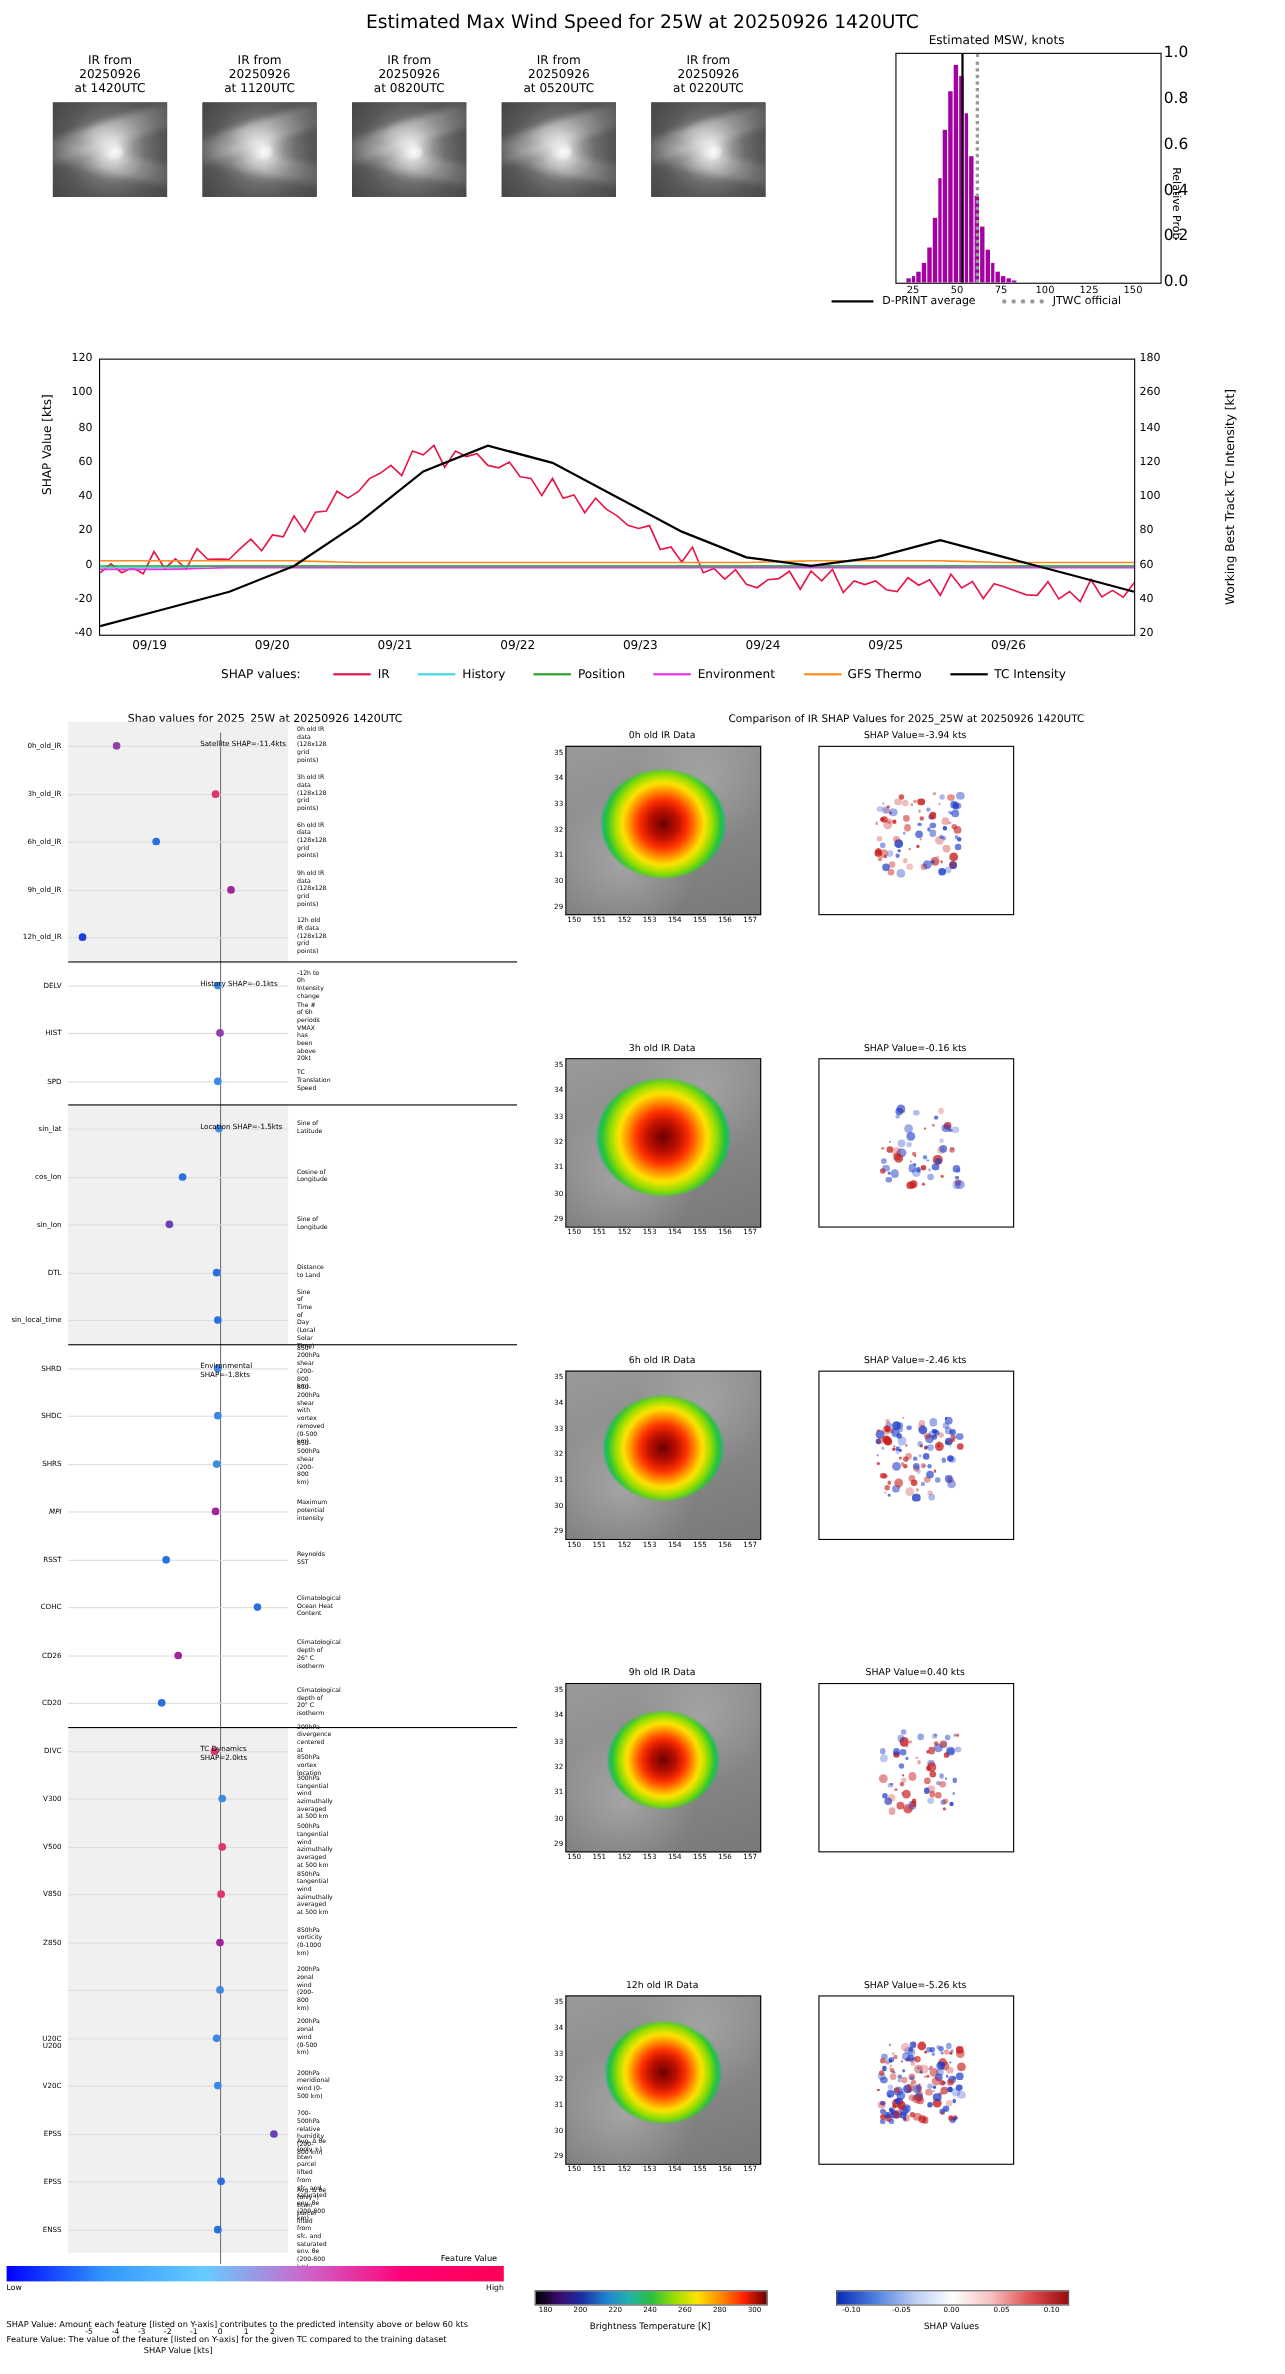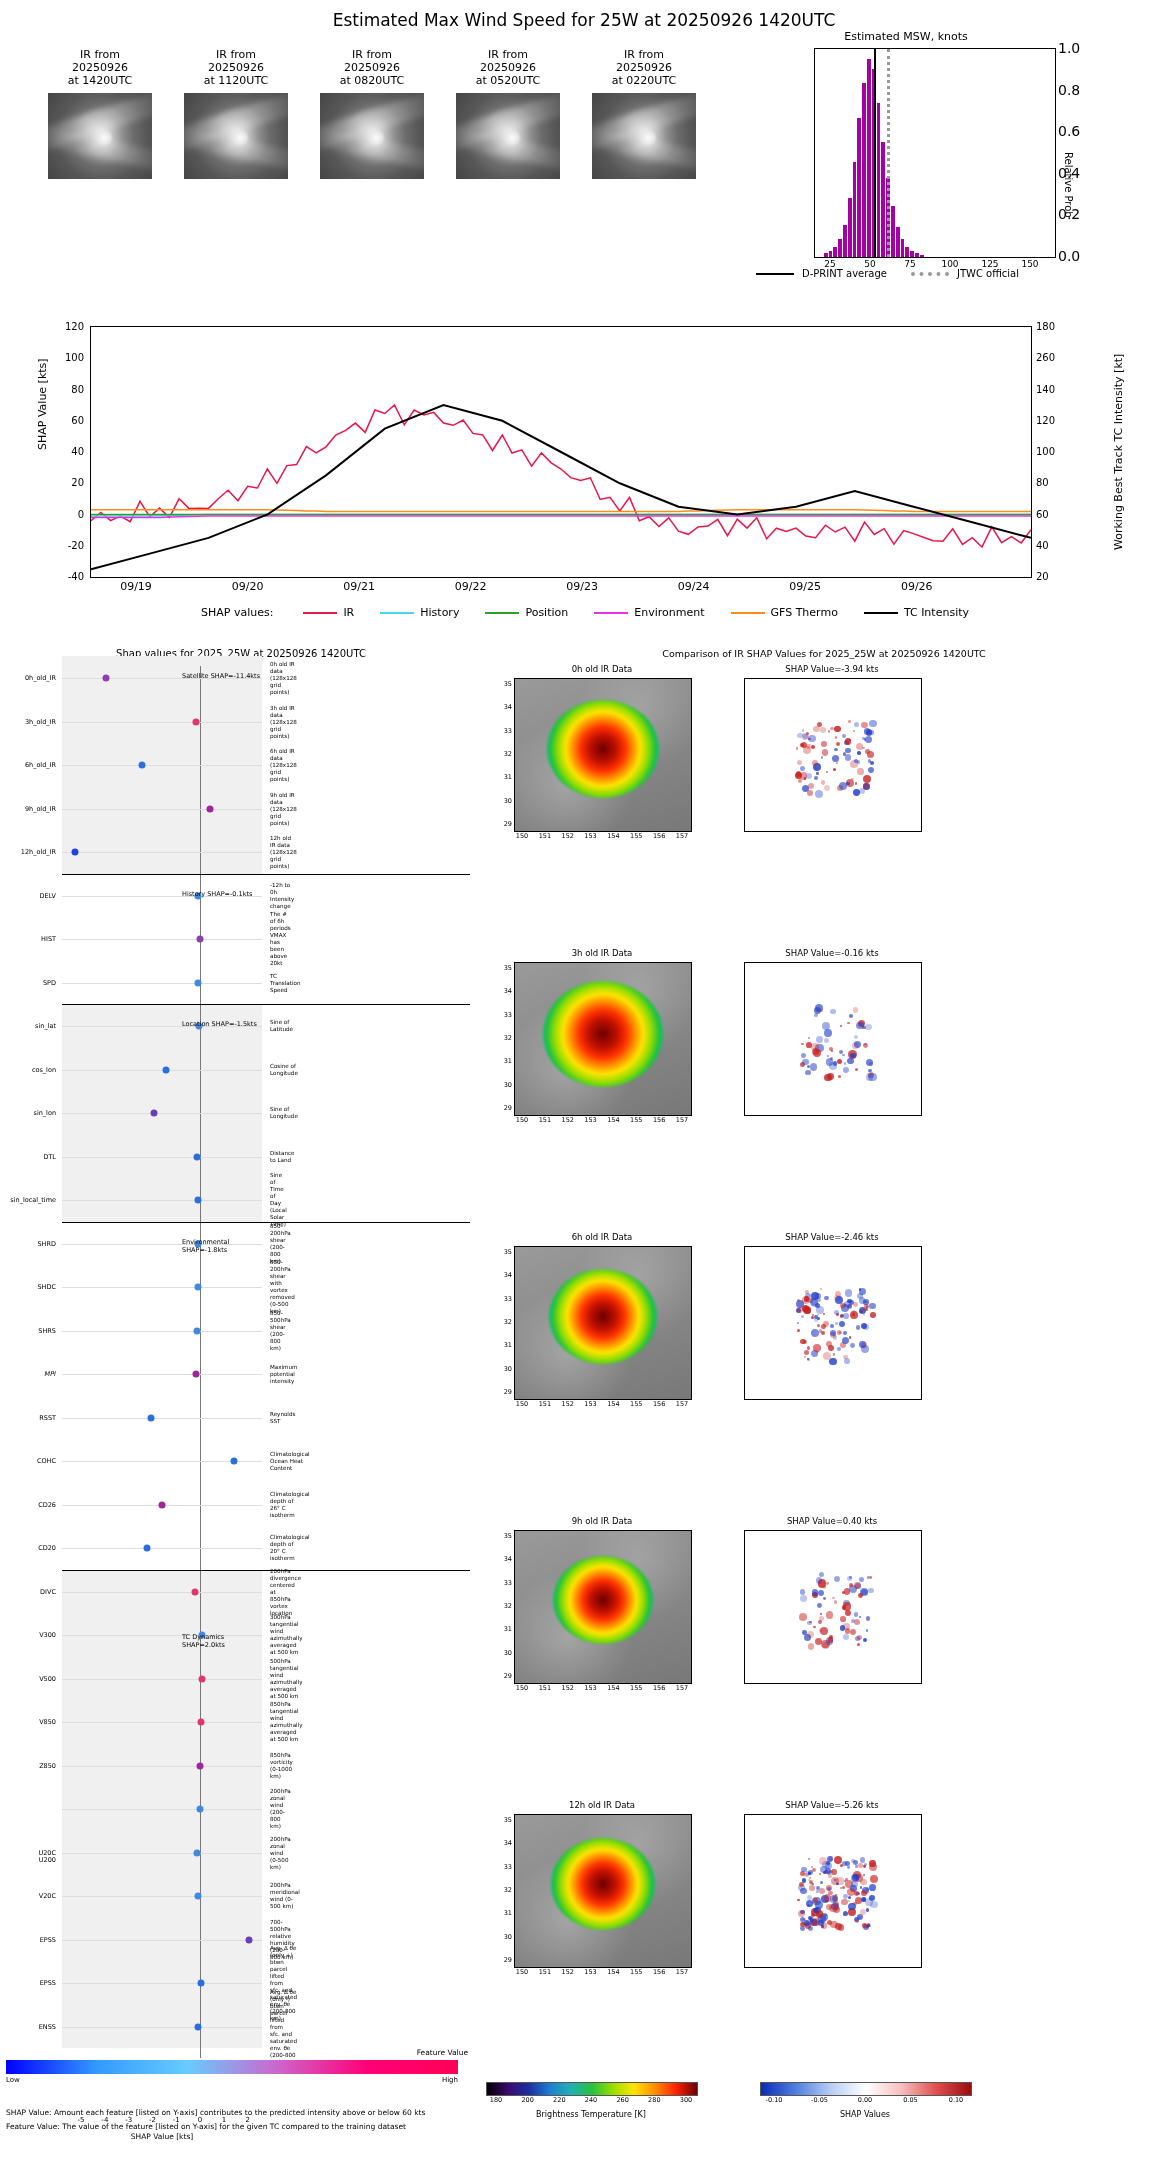--- a/index.html
+++ b/index.html
@@ -63,21 +63,21 @@
   .groupline{position:absolute;left:0;width:408px;border-top:1.2px solid #000;}
   .grouplabel{position:absolute;left:120px;font-size:6.5px;}
   .shapband{position:absolute;left:0;width:200px;background:#f0f0f0;}
   #shap-xaxis{position:absolute;left:56px;top:1468px;width:200px;}
   .sx-tick{position:absolute;font-size:7px;transform:translateX(-50%);}
   #shap-xlabel{position:absolute;left:56px;top:1484px;width:200px;text-align:center;font-size:7.5px;}
 
   
   #cbar-wrap{position:absolute;left:6px;top:2060px;width:470px;}
   #cbar{height:14px;width:452px;background:linear-gradient(90deg,#0000ff,#3399ff,#66ccff,#cc66cc,#ff0077,#ff0055);}
-  #cbar-title{position:absolute;right:8px;top:-12px;font-size:7.5px;}
+  #cbar-title{position:absolute;right:24px;top:-12px;font-size:7.5px;}
   .cbar-end{position:absolute;font-size:7px;top:16px;}
   #foot1{position:absolute;left:6px;top:2108px;font-size:7.5px;}
   #foot2{position:absolute;left:6px;top:2122px;font-size:7.5px;}
 
   
   #grid-panel{top:648px;left:486px;width:676px;height:1460px;}
   #grid-title{font-size:9.5px;text-align:center;width:100%;}
   .cell-title{font-size:8.5px;text-align:center;width:100%;}
   .map{position:relative;width:176px;height:152px;border:1px solid #000;overflow:hidden;background:#8a8a8a;}
   .map .cloudbg{position:absolute;inset:0;background:
@@ -442,21 +442,21 @@
       <div class="rowdesc" style="top: 1360.5px;">Avg. Δ θe (only -) btwn parcel lifted from
 sfc. and saturated env. θe (200-800 km)</div>
       <div class="groupline" style="top: 207.75px;"></div>
       <div class="groupline" style="top: 338.25px;"></div>
       <div class="groupline" style="top: 555.75px;"></div>
       <div class="groupline" style="top: 903.75px;"></div>
       <div class="grouplabel" style="top: 6px;">Satellite SHAP=-11.4kts</div>
       <div class="grouplabel" style="top: 223.5px;">History SHAP=-0.1kts</div>
       <div class="grouplabel" style="top: 354px;">Location SHAP=-1.5kts</div>
       <div class="grouplabel" style="top: 571.5px;">Environmental SHAP=-1.8kts</div>
-      <div class="grouplabel" style="top: 919.5px; margin-top: 47px;">TC Dynamics SHAP=2.0kts</div>
+      <div class="grouplabel" style="top: 919.5px;">TC Dynamics SHAP=2.0kts</div>
     </div>
   <div id="shap-xaxis">
       <span class="sx-tick" style="left: 19.0476px; position: absolute; top: 0px;">-5</span>
       <span class="sx-tick" style="left: 42.8571px; position: absolute; top: 0px;">-4</span>
       <span class="sx-tick" style="left: 66.6667px; position: absolute; top: 0px;">-3</span>
       <span class="sx-tick" style="left: 90.4762px; position: absolute; top: 0px;">-2</span>
       <span class="sx-tick" style="left: 114.286px; position: absolute; top: 0px;">-1</span>
       <span class="sx-tick" style="left: 138.095px; position: absolute; top: 0px;">0</span>
       <span class="sx-tick" style="left: 161.905px; position: absolute; top: 0px;">1</span>
       <span class="sx-tick" style="left: 185.714px; position: absolute; top: 0px;">2</span>

